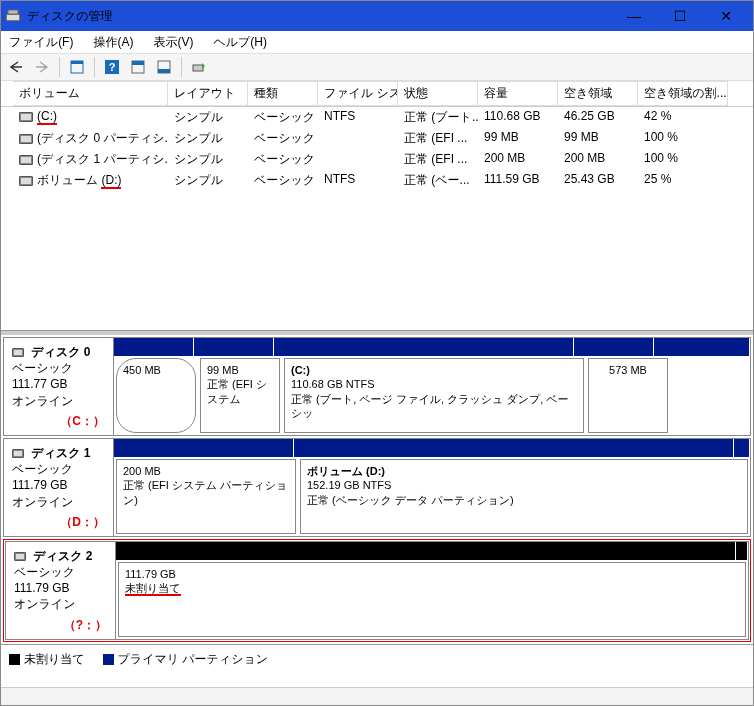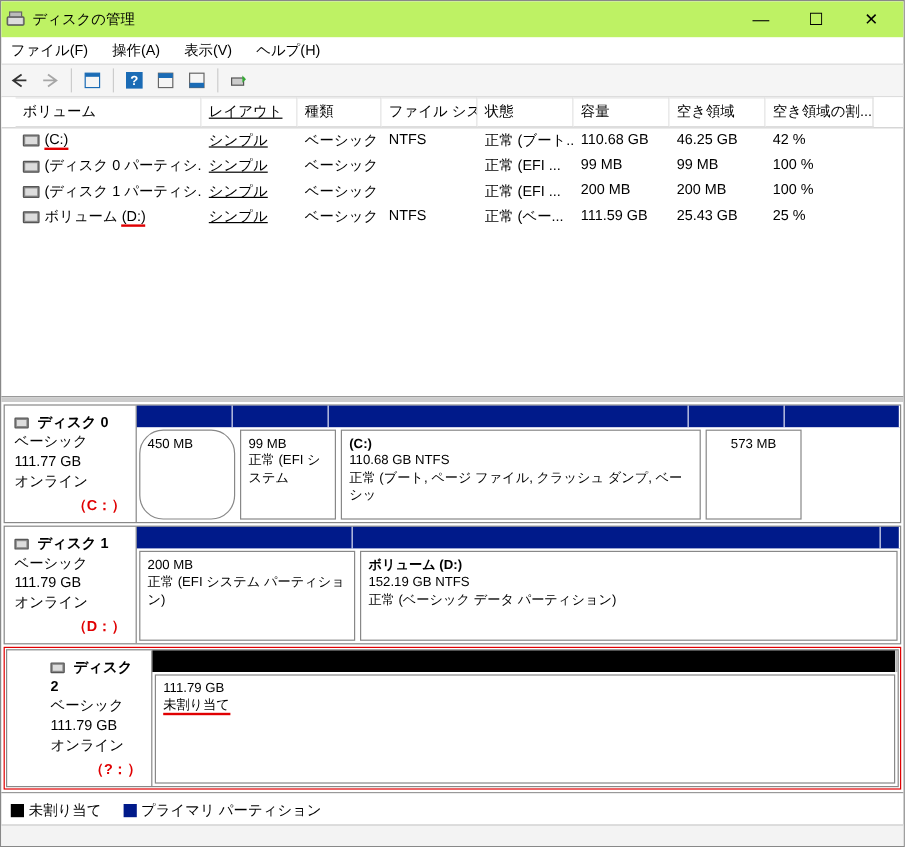--- a/index.html
+++ b/index.html
@@ -1,35 +1,35 @@
 <!DOCTYPE html>
 <html><head>
 <meta charset="utf-8">
 <style>
 * { box-sizing: border-box; margin: 0; padding: 0; }
 body { font-family: "Yu Gothic UI", "Meiryo", sans-serif; font-size: 12px; background: #fff; width: 754px; height: 706px; position: relative; border: 1px solid #888; overflow: hidden; }
 
-.titlebar { height: 30px; display: flex; align-items: center; padding: 0 4px; background: #bef264; }
+.titlebar { height: 30px; display: flex; align-items: center; padding: 0 4px; background: #1d4ed8; }
 .titlebar .icon { width: 16px; height: 16px; margin-right: 6px; display:inline-flex;align-items:center;justify-content:center; }
 .titlebar .title { flex: 1; font-size: 12px; }
 .titlebar .winbtns { display: flex; }
 .titlebar .winbtn { width: 46px; height: 30px; display: flex; align-items: center; justify-content: center; font-size: 14px; font-family: sans-serif; }
 
 .menubar { height: 22px; display: flex; align-items: center; padding: 0 4px; gap: 12px; }
 .menubar .menu { padding: 2px 4px; }
 
 .toolbar { height: 28px; border-top: 1px solid #ddd; border-bottom: 1px solid #ddd; display: flex; align-items: center; padding: 0 4px; gap: 4px; background:#f5f5f5; }
 .toolbar .sep { width:1px; height:20px; background:#ccc; margin:0 2px; }
 .toolbar .tbtn { width:22px; height:22px; display:flex; align-items:center; justify-content:center; border:1px solid transparent; }
 
 .table-header { display:flex; border-bottom:1px solid #ccc; background:#fff; }
 .table-header .th { padding:3px 6px; border-right:1px solid #ddd; border-top:1px solid #ddd; border-bottom:1px solid #ddd; background:#fff; font-weight:normal; white-space:nowrap; overflow:hidden; }
 .table-body .tr { display:flex; padding:1px 0; }
 .table-body .td { padding:1px 6px; white-space:nowrap; overflow:hidden; }
-.c0{width:155px;margin-left:12px;} .c1{width:80px;text-decoration:underline;} .c2{width:70px;} .c3{width:80px;} .c4{width:80px;} .c5{width:80px;} .c6{width:80px;} .c7{width:90px;}
+.c0{width:155px;margin-left:12px;} .c1{width:80px;} .c2{width:70px;} .c3{width:80px;} .c4{width:80px;} .c5{width:80px;} .c6{width:80px;} .c7{width:90px;}
 
 .vol-list { height: 250px; border-bottom:1px solid #999; overflow:hidden; }
 .vol-icon{display:inline-block;width:14px;height:10px;background:#888;border:1px solid #555;margin-right:4px;vertical-align:middle;border-radius:1px;position:relative;}
 .vol-icon::after{content:"";position:absolute;inset:1px;background:#ddd;}
 .warn-note{color:#e00002;font-weight:bold;padding:8px 12px;font-size:14px;}
 
 .disk-panel{border-top:4px solid #ccc;}
 .disk-row{display:flex;border:1px solid #888;margin:2px 2px;}
 .disk-label{width:110px;padding:6px 8px;border-right:1px solid #888;font-size:12px;line-height:1.35;}
 .disk-label .dn{font-weight:bold;}
@@ -37,21 +37,21 @@
 .disk-parts{flex:1;display:flex;flex-direction:column;}
 .header-stripe{height:18px;display:flex;}
 .header-stripe .seg{border-right:1px solid #fff;}
 .stripe-navy{background:#001a8a;}
 .stripe-black{background:#000;}
 .part-row{flex:1;display:flex;}
 .part{border:1px solid #888;margin:2px;padding:4px 6px;font-size:11px;line-height:1.3;overflow:hidden;}
 .part .pt{font-weight:normal;}
 
 .disk2-wrap{border:1px solid #e00002;margin:2px;padding:1px;}
-.disk2-wrap .disk-row{border:1px solid #888;margin:0;padding-left:28px;}
+.disk2-wrap .disk-row{border:1px solid #888;margin:0;}
 
 .legend{border-top:1px solid #999;padding:6px 8px;display:flex;gap:18px;align-items:center;font-size:12px;}
 .legend .sw{display:inline-block;width:11px;height:11px;margin-right:4px;vertical-align:middle;}
 .legend .sw.black{background:#000;}
 .legend .sw.navy{background:#001a8a;}
 
 .statusbar{position:absolute;bottom:0;left:0;right:0;height:18px;border-top:1px solid #ccc;background:#f3f3f3;}
 
 .red-uline{display:inline-block;border-bottom:2px solid #e00002;line-height:1.1;}
 

